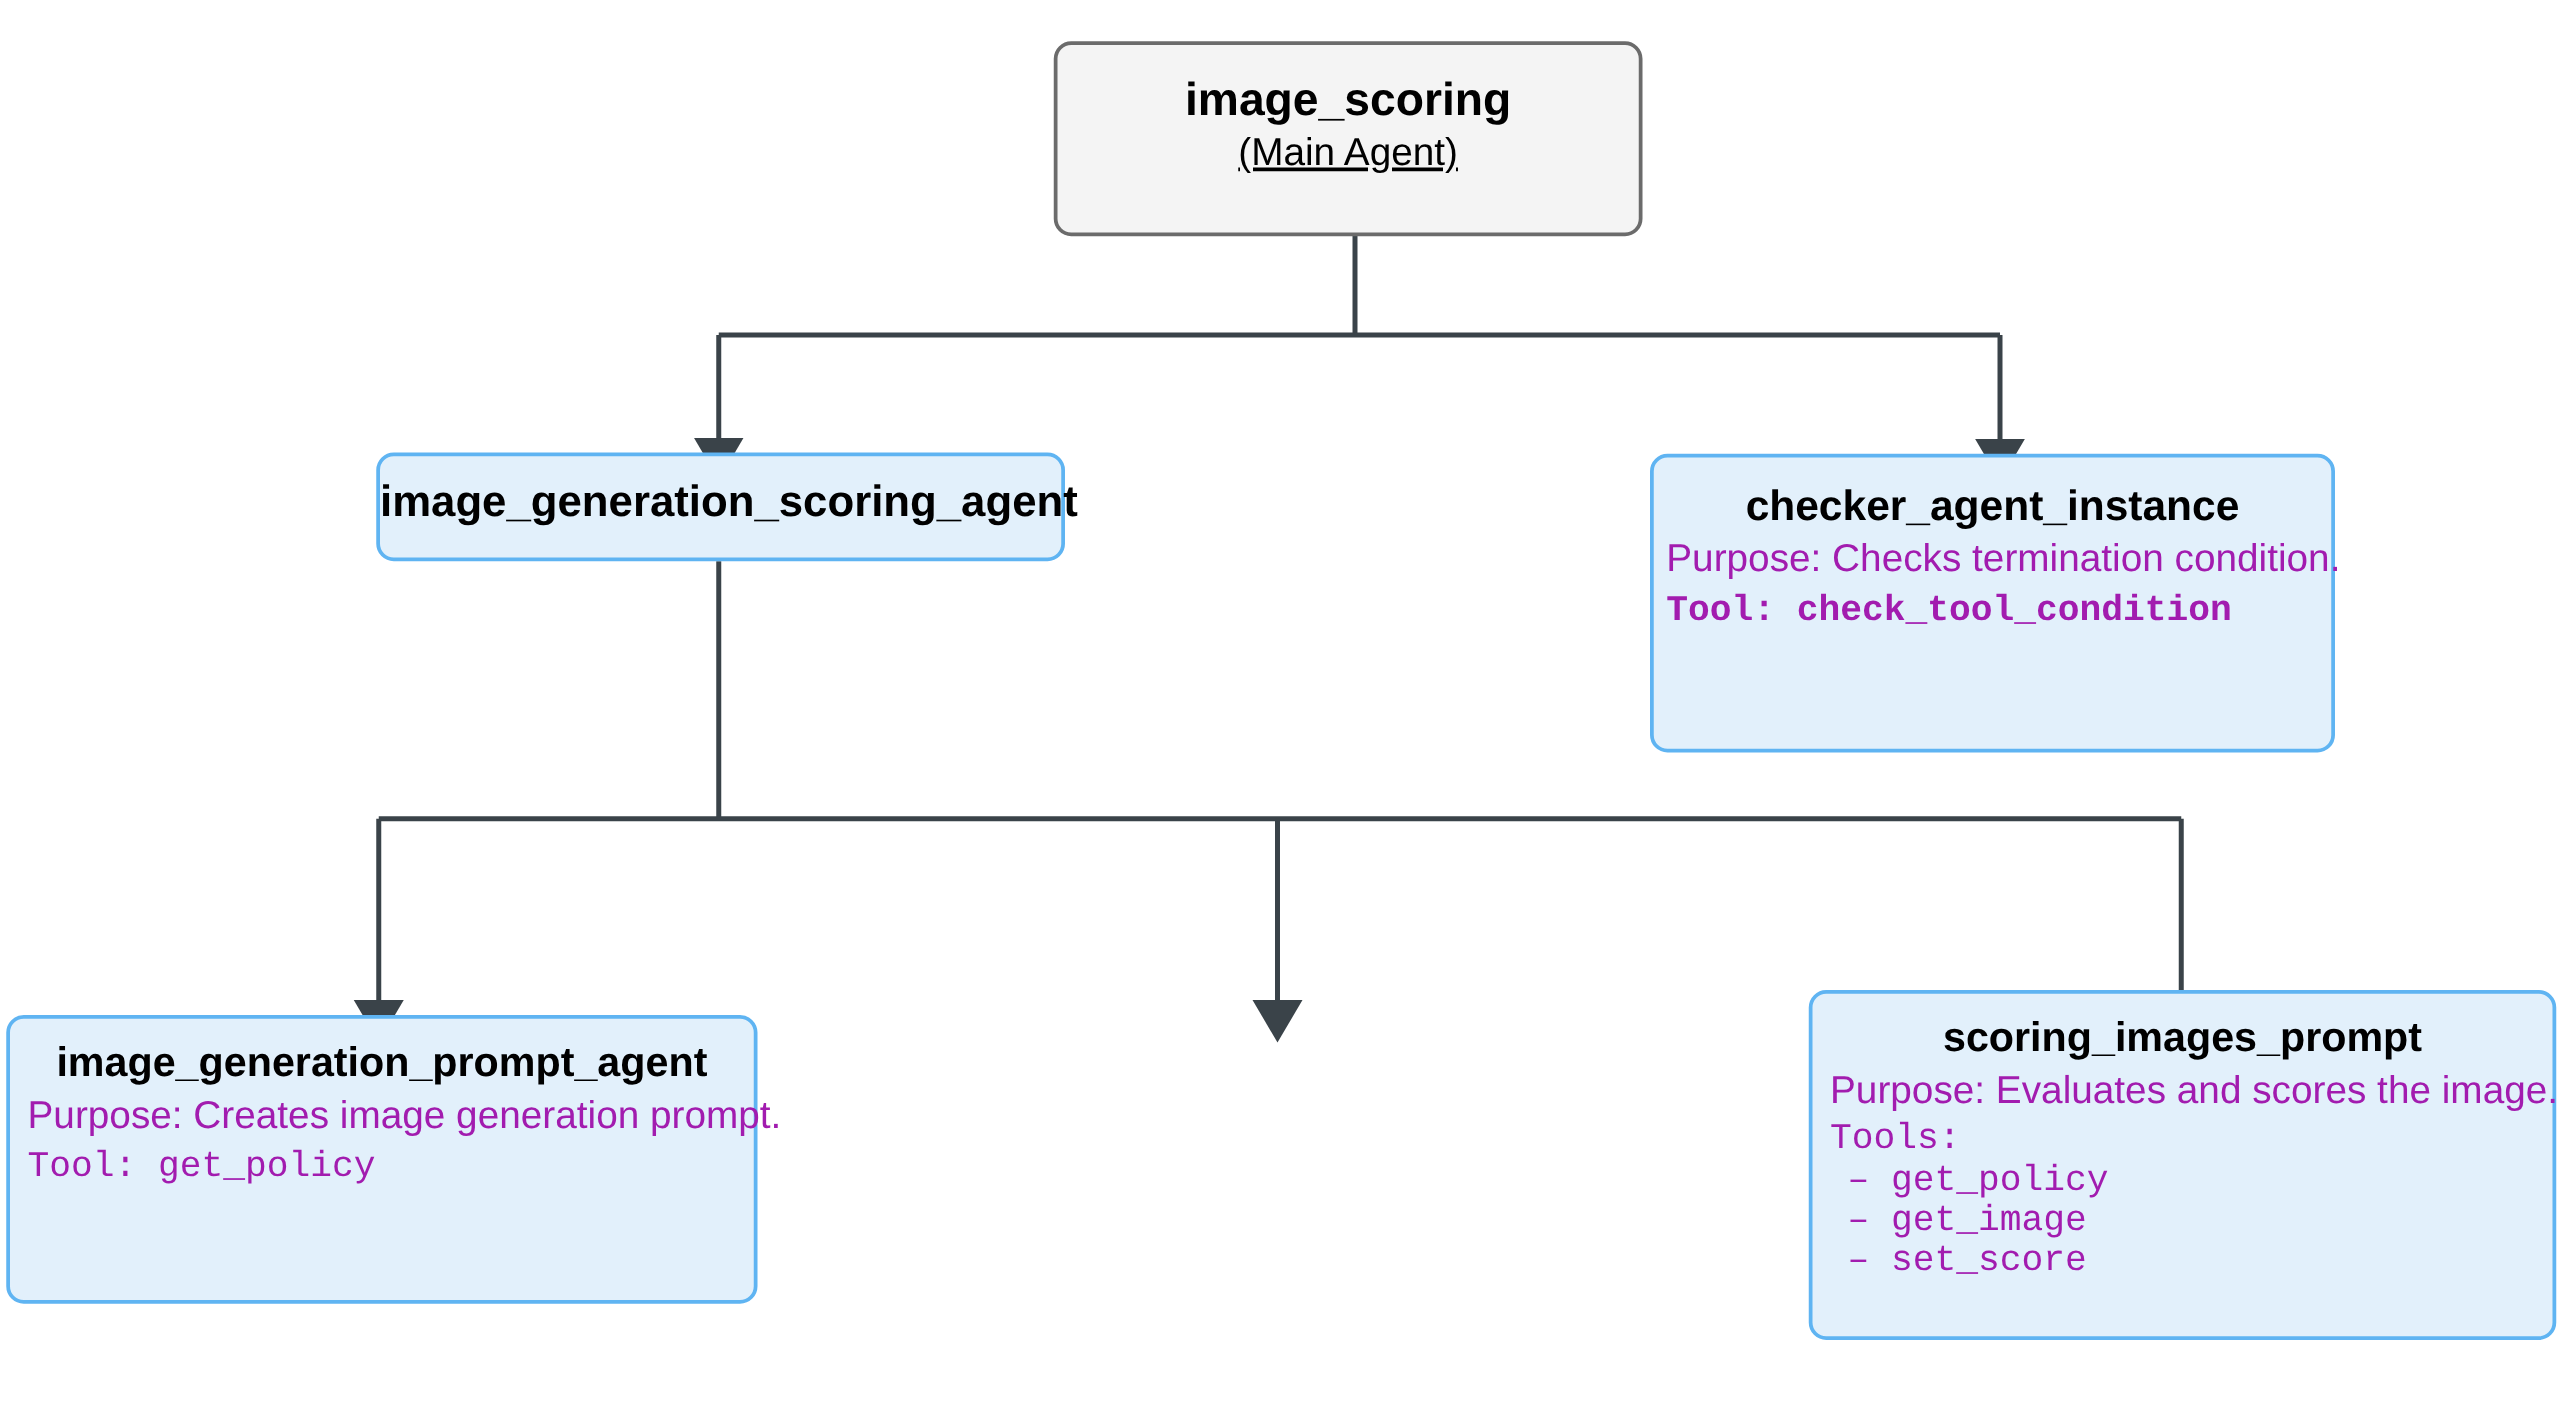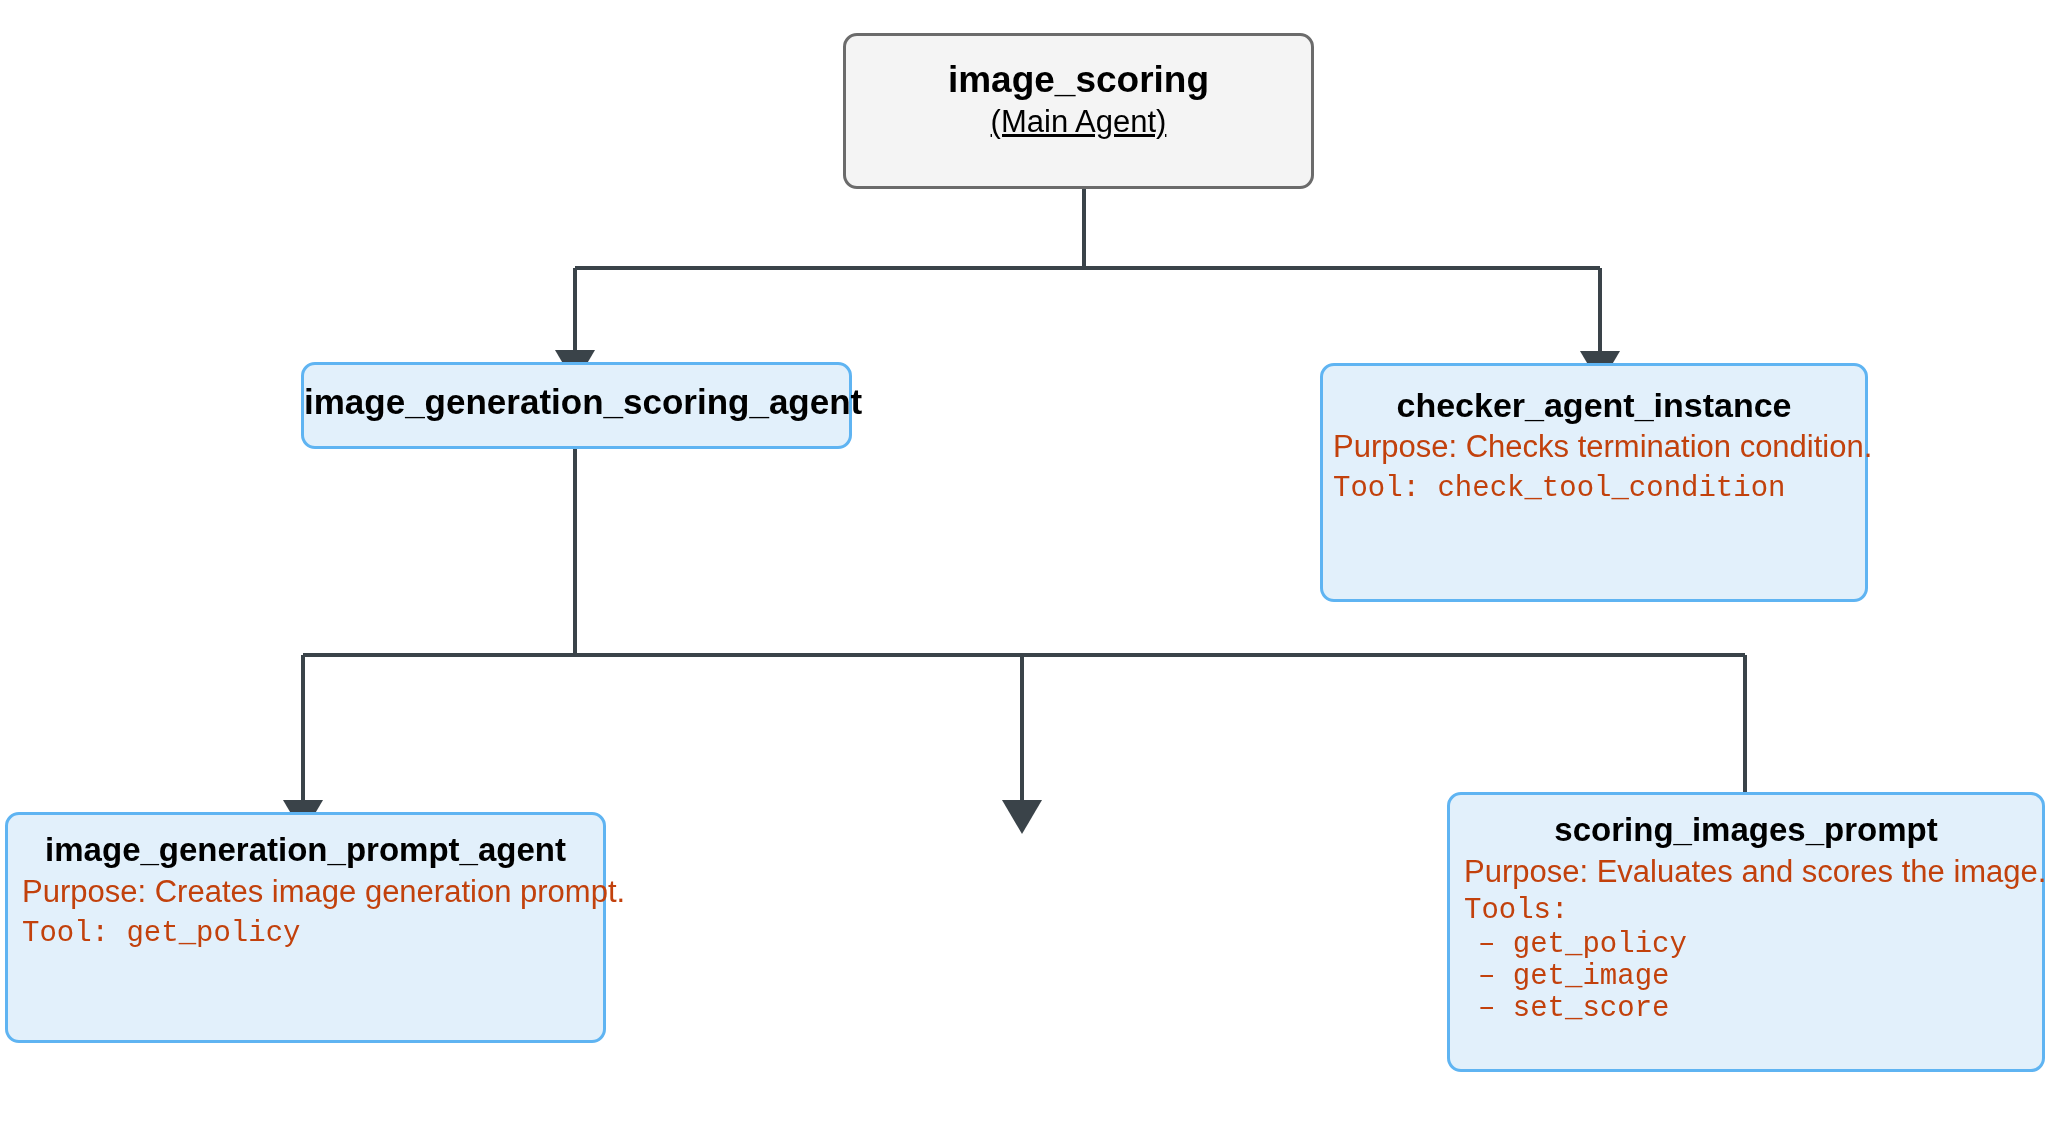--- a/index.html
+++ b/index.html
@@ -43,21 +43,21 @@
     text-align: center;
     white-space: nowrap;
   }
   .node-sub {
     text-align: center;
     color: #000000;
     white-space: nowrap;
     text-decoration: underline;
   }
   .node-body {
-    color: #c2410c;
+    color: #a21caf;
   }
   .line-sans {
     font-family: "Liberation Sans", sans-serif;
     white-space: nowrap;
   }
   .line-mono {
     font-family: "Liberation Mono", monospace;
     white-space: nowrap;
   }
   .tool-list {
@@ -88,21 +88,21 @@
     position: absolute; left: 0; right: -8px; top: 17px;
   }
 
   #node-checker {
     left: 1320px; top: 363px; width: 548px; height: 239px;
     padding: 18px 0 0 0;
   }
   #node-checker .node-title { font-size: 34px; line-height: 42px; }
   #node-checker .node-body  { padding: 0 8px 0 10px; }
   #node-checker .line-sans  { font-size: 31px; line-height: 42px; }
-  #node-checker .line-mono  { font-size: 29px; line-height: 42px; }
+  #node-checker .line-mono  { font-size: 29px; line-height: 42px; font-weight: bold; }
 
   
   #node-prompt-agent {
     left: 5px; top: 812px; width: 601px; height: 231px;
     padding: 14px 0 0 0;
   }
   #node-prompt-agent .node-title { font-size: 33px; line-height: 42px; }
   #node-prompt-agent .node-body  { padding: 0 6px 0 14px; }
   #node-prompt-agent .line-sans  { font-size: 31px; line-height: 42px; }
   #node-prompt-agent .line-mono  { font-size: 29px; line-height: 42px; }

